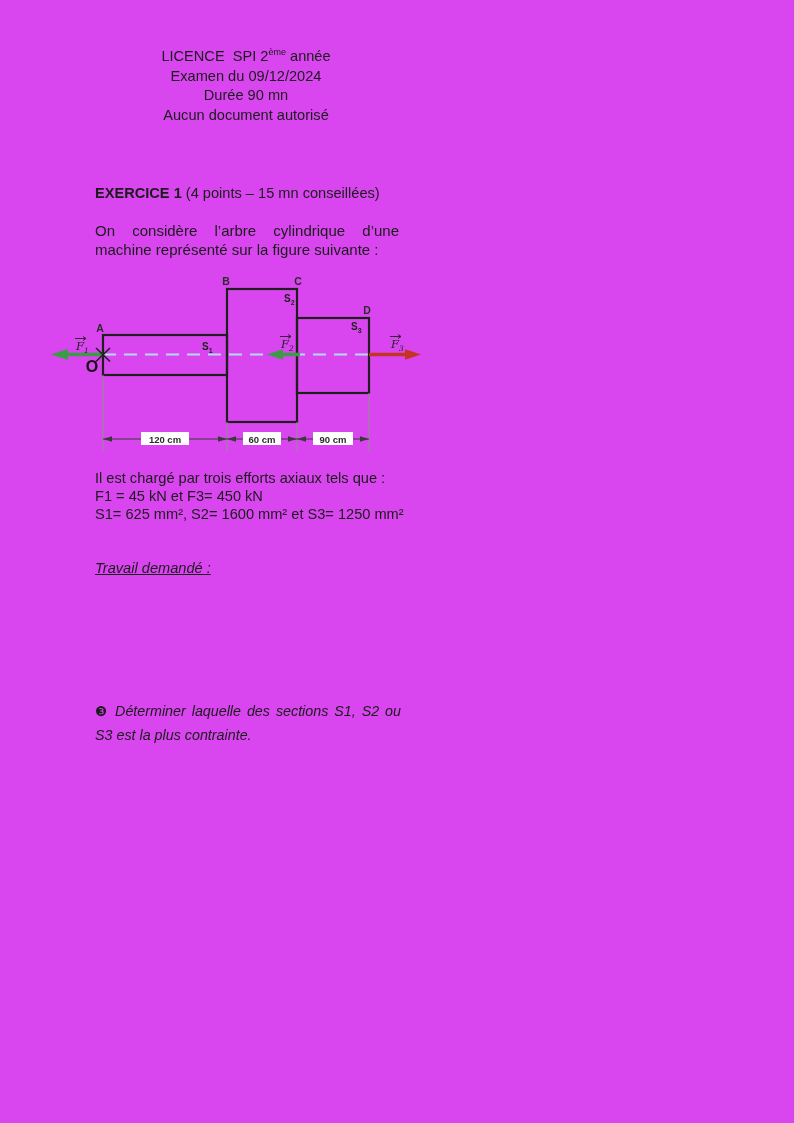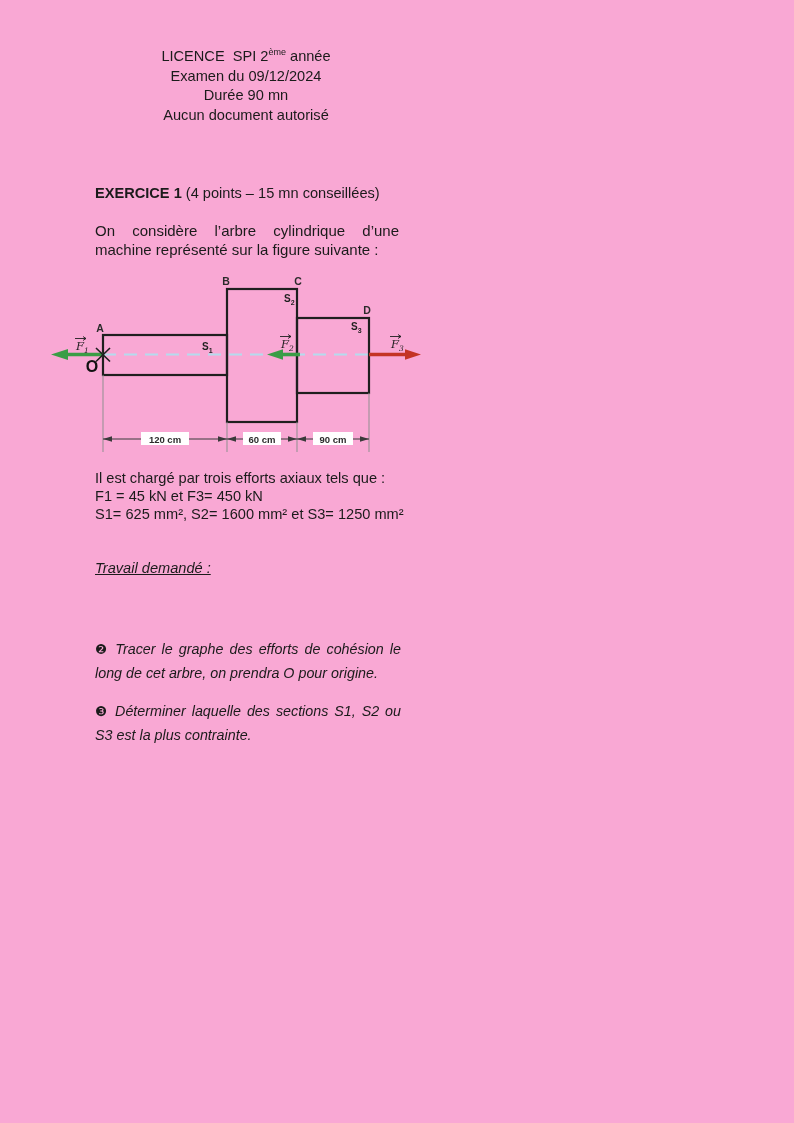--- a/index.html
+++ b/index.html
@@ -1,16 +1,16 @@
 <!DOCTYPE html>
 <html><head>
 <meta charset="utf-8">
 <style>
   html,body{margin:0;padding:0;background:#e8e8e8;}
-  .page{position:relative;width:794px;height:1123px;background:#f9a8d4;margin:0 auto;
+  .page{position:relative;width:794px;height:1123px;background:#d946ef;margin:0 auto;
         font-family:"Liberation Sans",sans-serif;color:#1b1b1b;overflow:hidden;}
 
   .header{position:absolute;left:95px;top:47px;width:302px;text-align:center;
           font-size:14.6px;line-height:19.5px;}
   .header .hline{white-space:pre-wrap;}
   .header sup{font-size:9px;vertical-align:super;line-height:0;}
 
   .ex-title{position:absolute;left:95px;top:185px;font-size:14.6px;}
   .ex-title .btxt{font-weight:700;}
 
@@ -133,21 +133,18 @@
 
   <div class="loading">
     <div>Il est chargé par trois efforts axiaux tels que :</div>
     <div>F1 = 45 kN et F3= 450 kN</div>
     <div>S1= 625 mm², S2= 1600 mm² et S3= 1250 mm²</div>
   </div>
 
   <div class="work-heading">Travail demandé :</div>
 
 
-  <div class="q q-2">
-    <span class="marker">❷</span><span>Tracer le graphe des efforts de cohésion le long de cet arbre, on prendra O pour origine.</span>
-  </div>
 
   <div class="q q-3">
     <span class="marker">❸</span><span>Déterminer laquelle des sections S1, S2 ou S3 est la plus contrainte.</span>
   </div>
 
 </div>
 
 </body></html>

